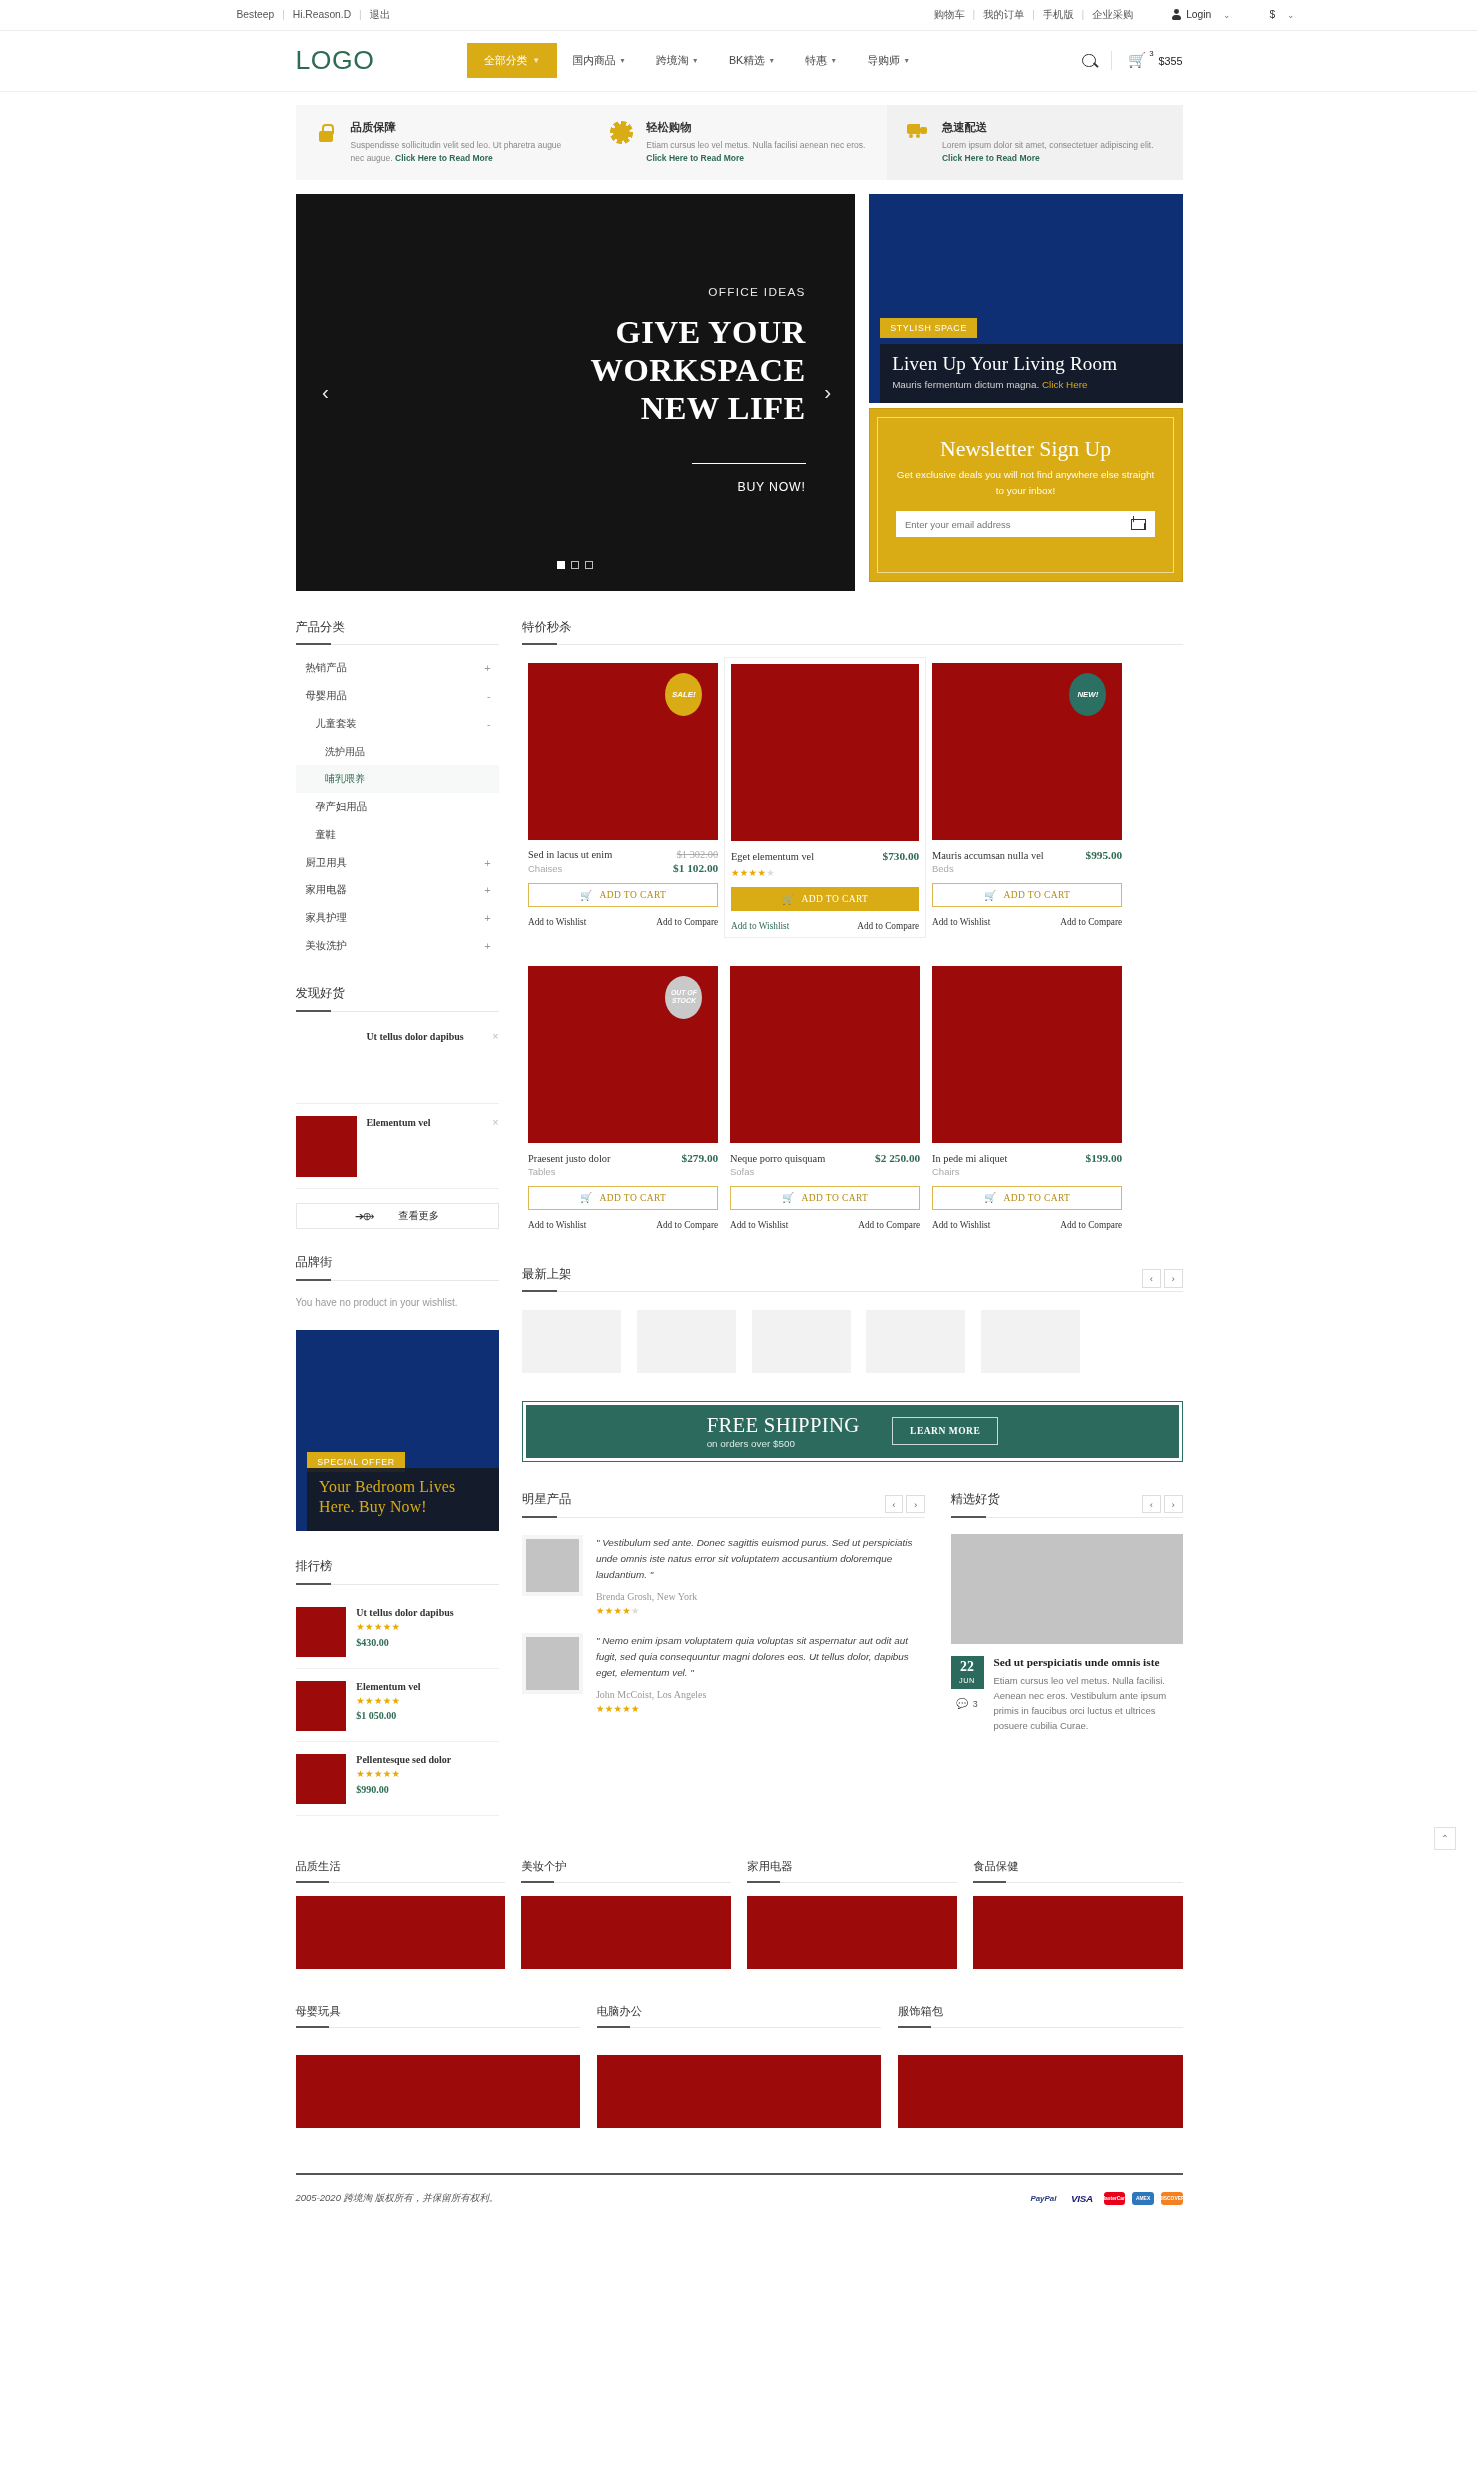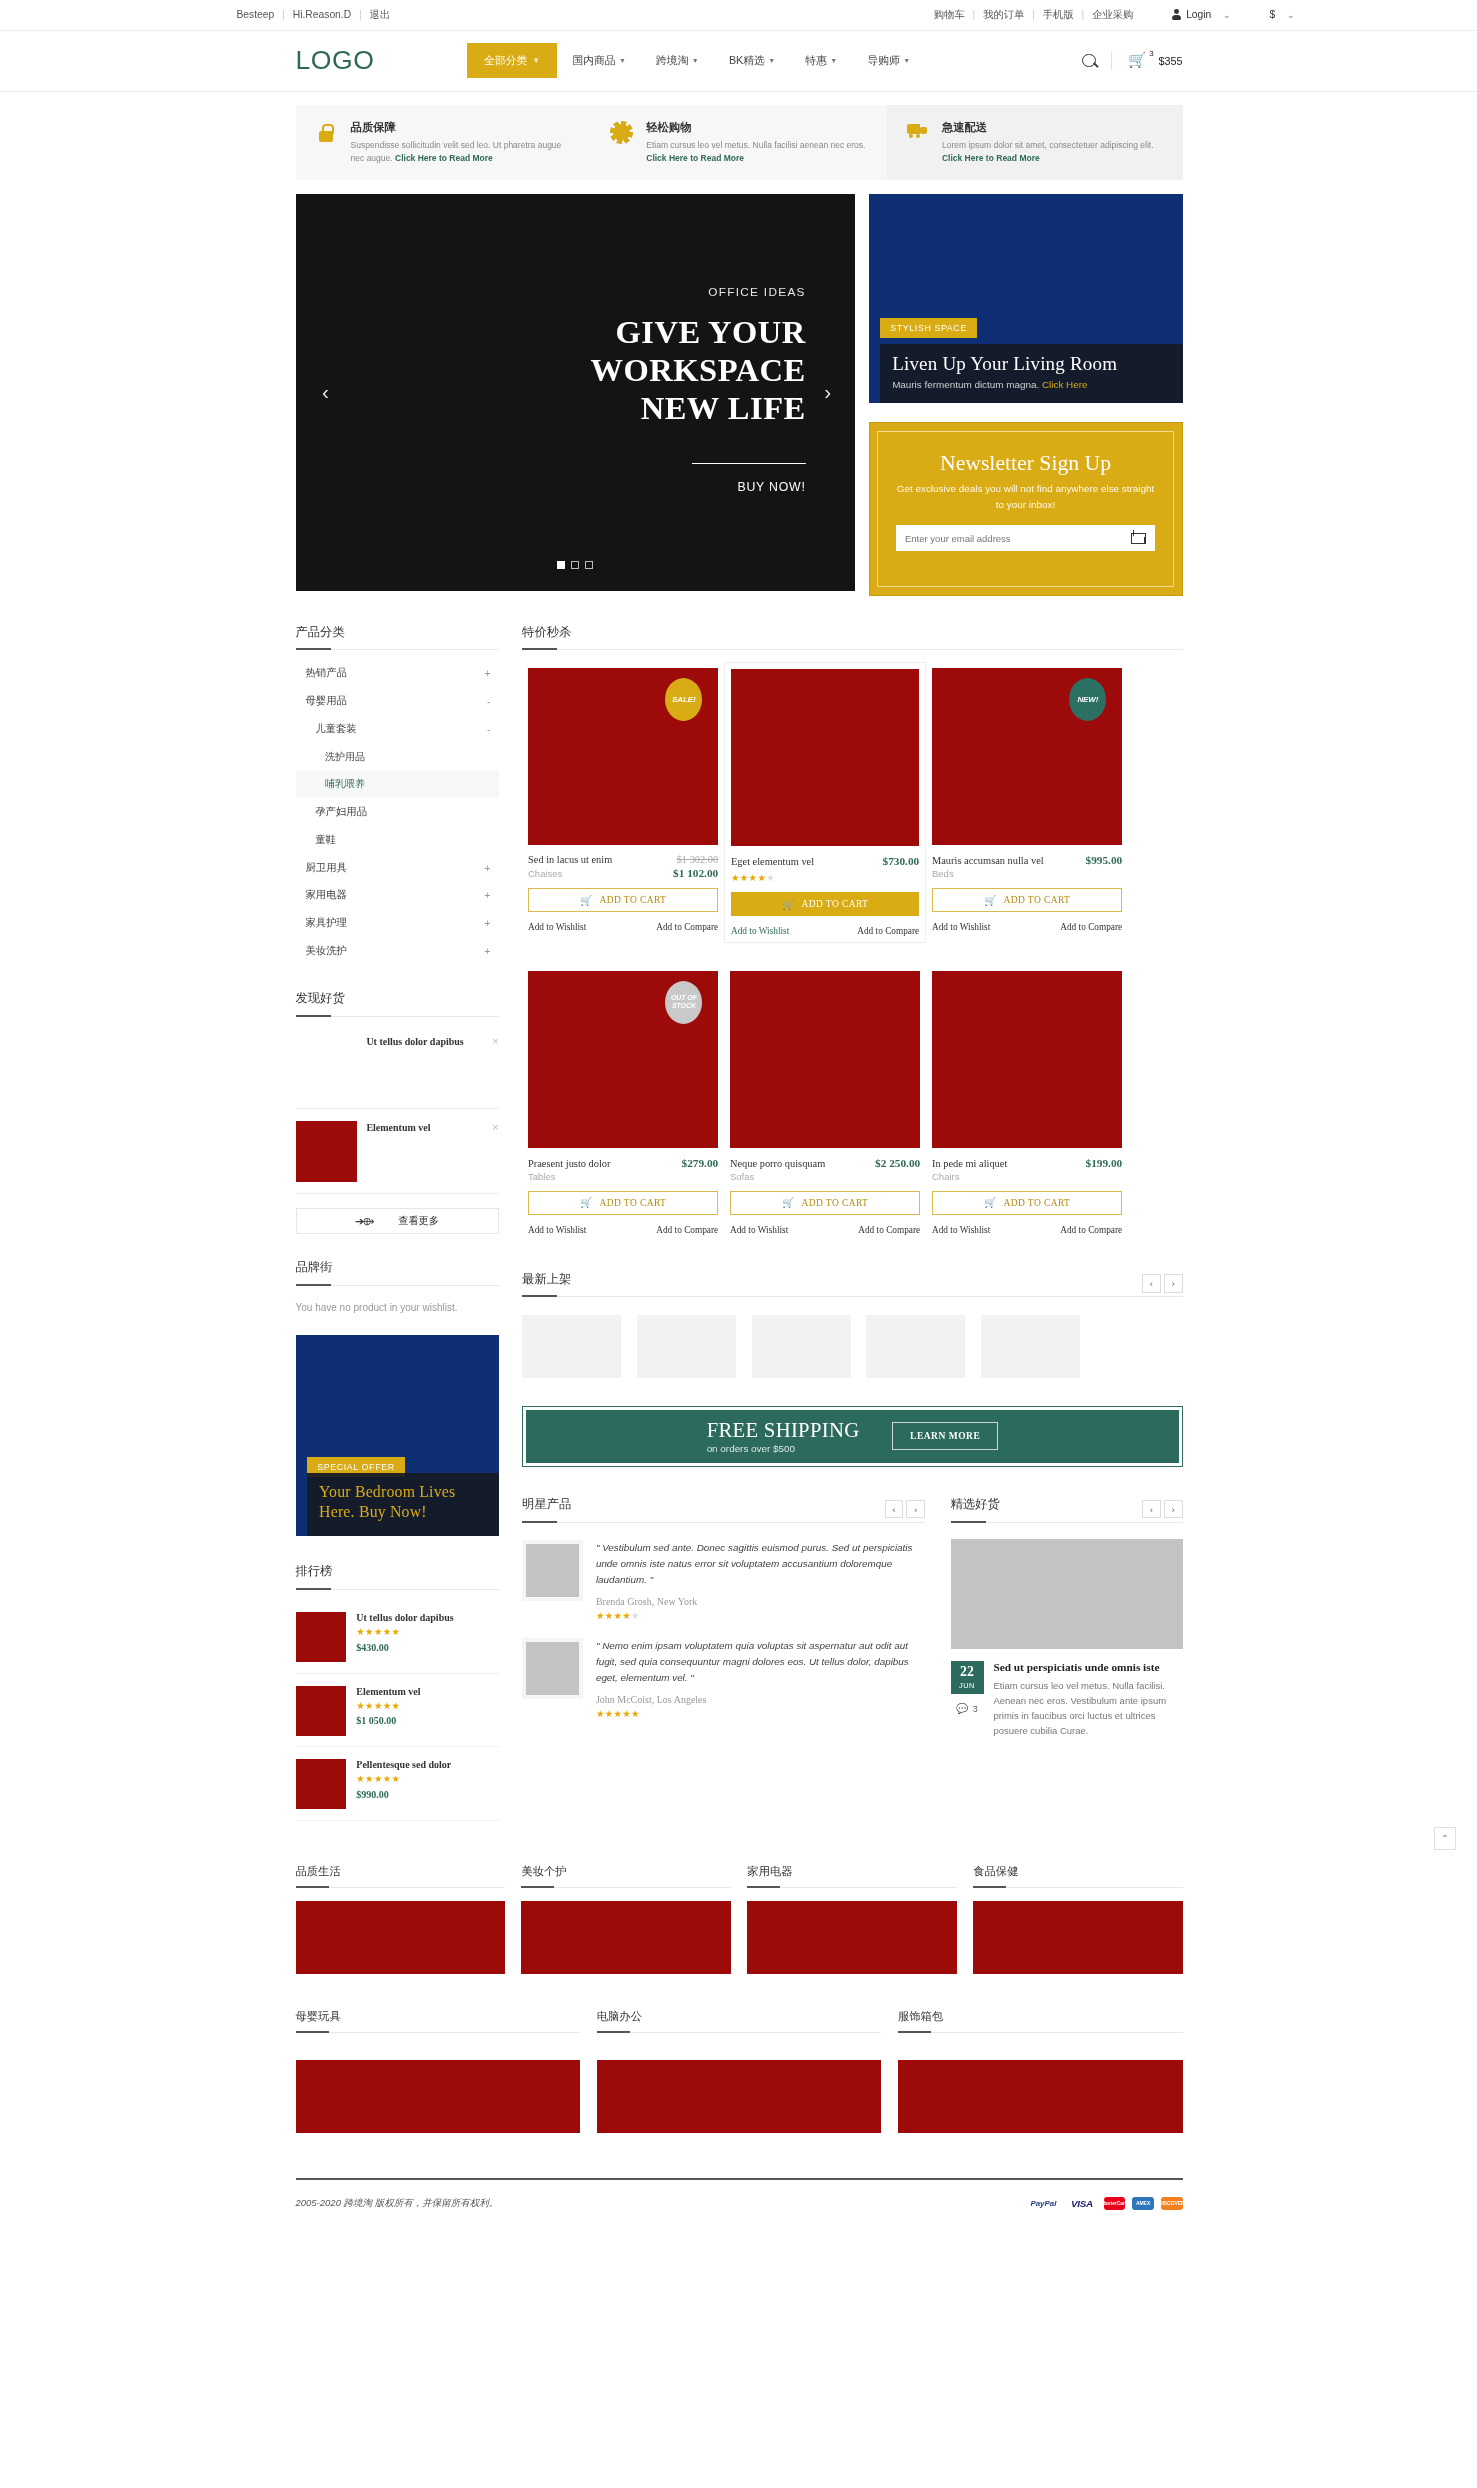--- a/index.html
+++ b/index.html
@@ -81,21 +81,21 @@
   .slide-kicker { color: #e9e9e9; font-size: 11.8px; letter-spacing: 1.3px; margin-bottom: 13.8px; }
   .slide-h1 { color: #fff; font-family: "Liberation Serif", serif; font-weight: 700; font-size: 32.5px; line-height: 1.18; letter-spacing: 0.5px;}
   .slide-rule { width: 114px; height: 1px; background: #fff; margin: 35px 0 0 auto; }
   .slide-cta { color: #fff; font-size: 12.3px; letter-spacing: 0.8px; margin-top: 15.8px; }
   .sl-arrow { position: absolute; top: 50%; transform: translateY(-50%); color: #fff; font-size: 20.7px; opacity: .9; }
   .sl-prev { left: 26.6px; } .sl-next { right: 23.6px; }
   .dots { position: absolute; bottom: 21.7px; left: 0; right: 0; display: flex; gap: 5.9px; justify-content: center; }
   .dot { width: 7.9px; height: 7.9px; border: 1px solid #bbb; }
   .dot.on { background: #fff; border-color: #fff; }
 
-  .heroside { width: 329px; display: flex; flex-direction: column; gap: 19px; }
+  .heroside { width: 329px; display: flex; flex-direction: column; gap: 5px; }
   .promo { height: 209px; background: #0e2f73; position: relative; overflow: hidden; }
   .promo-tag { position: absolute; left: 11.8px; bottom: 65px; background: #d9ab15; color: #fff;
     font-size: 8.9px; letter-spacing: 0.6px; padding: 4.9px 9.9px; }
   .promo-cap { position: absolute; left: 11.8px; right: 0; bottom: 0; background: rgba(20,26,38,.93); padding: 8.9px 11.8px 12.8px; }
   .promo-cap h3 { color: #fff; font-family: "Liberation Serif", serif; font-weight: 400; font-size: 19px; letter-spacing: 0.2px;}
   .promo-cap p { color: #cfcfcf; font-size: 9.9px; margin-top: 3.9px; }
   .promo-cap p a { color: #d9ab15; }
 
   .news { height: 174px; background: #d9ab15; border: 1px solid #c79b10; padding: 7.9px; }
   .news-in { border: 1px solid rgba(255,255,255,.55); height: 100%; padding: 18.7px 17.7px; text-align: center; }

